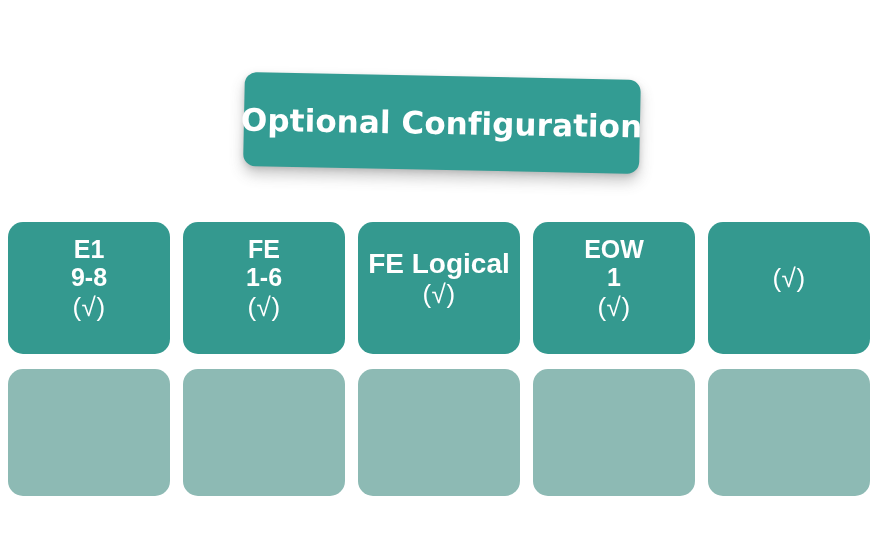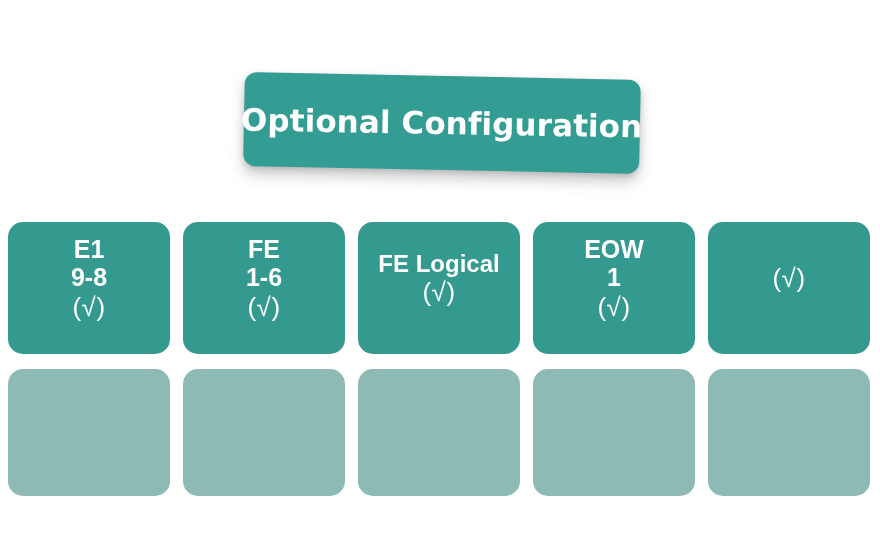--- a/index.html
+++ b/index.html
@@ -91,21 +91,21 @@
     line-height: 1.13;
     text-align: center;
     white-space: nowrap;
   }
   .card-line.l3 {
     font-size: 26px;
     line-height: 1.2;
     font-weight: normal;
     letter-spacing: 0.5px;
   }
-  .card-line.small { font-size: 24px; }
+  .card-line.small { font-size: 28px; }
 </style>
 </head>
 <body>
 
 <div id="banner-wrap">
   <div id="banner">
     <div id="banner-title">Optional Configuration</div>
   </div>
 </div>
 

